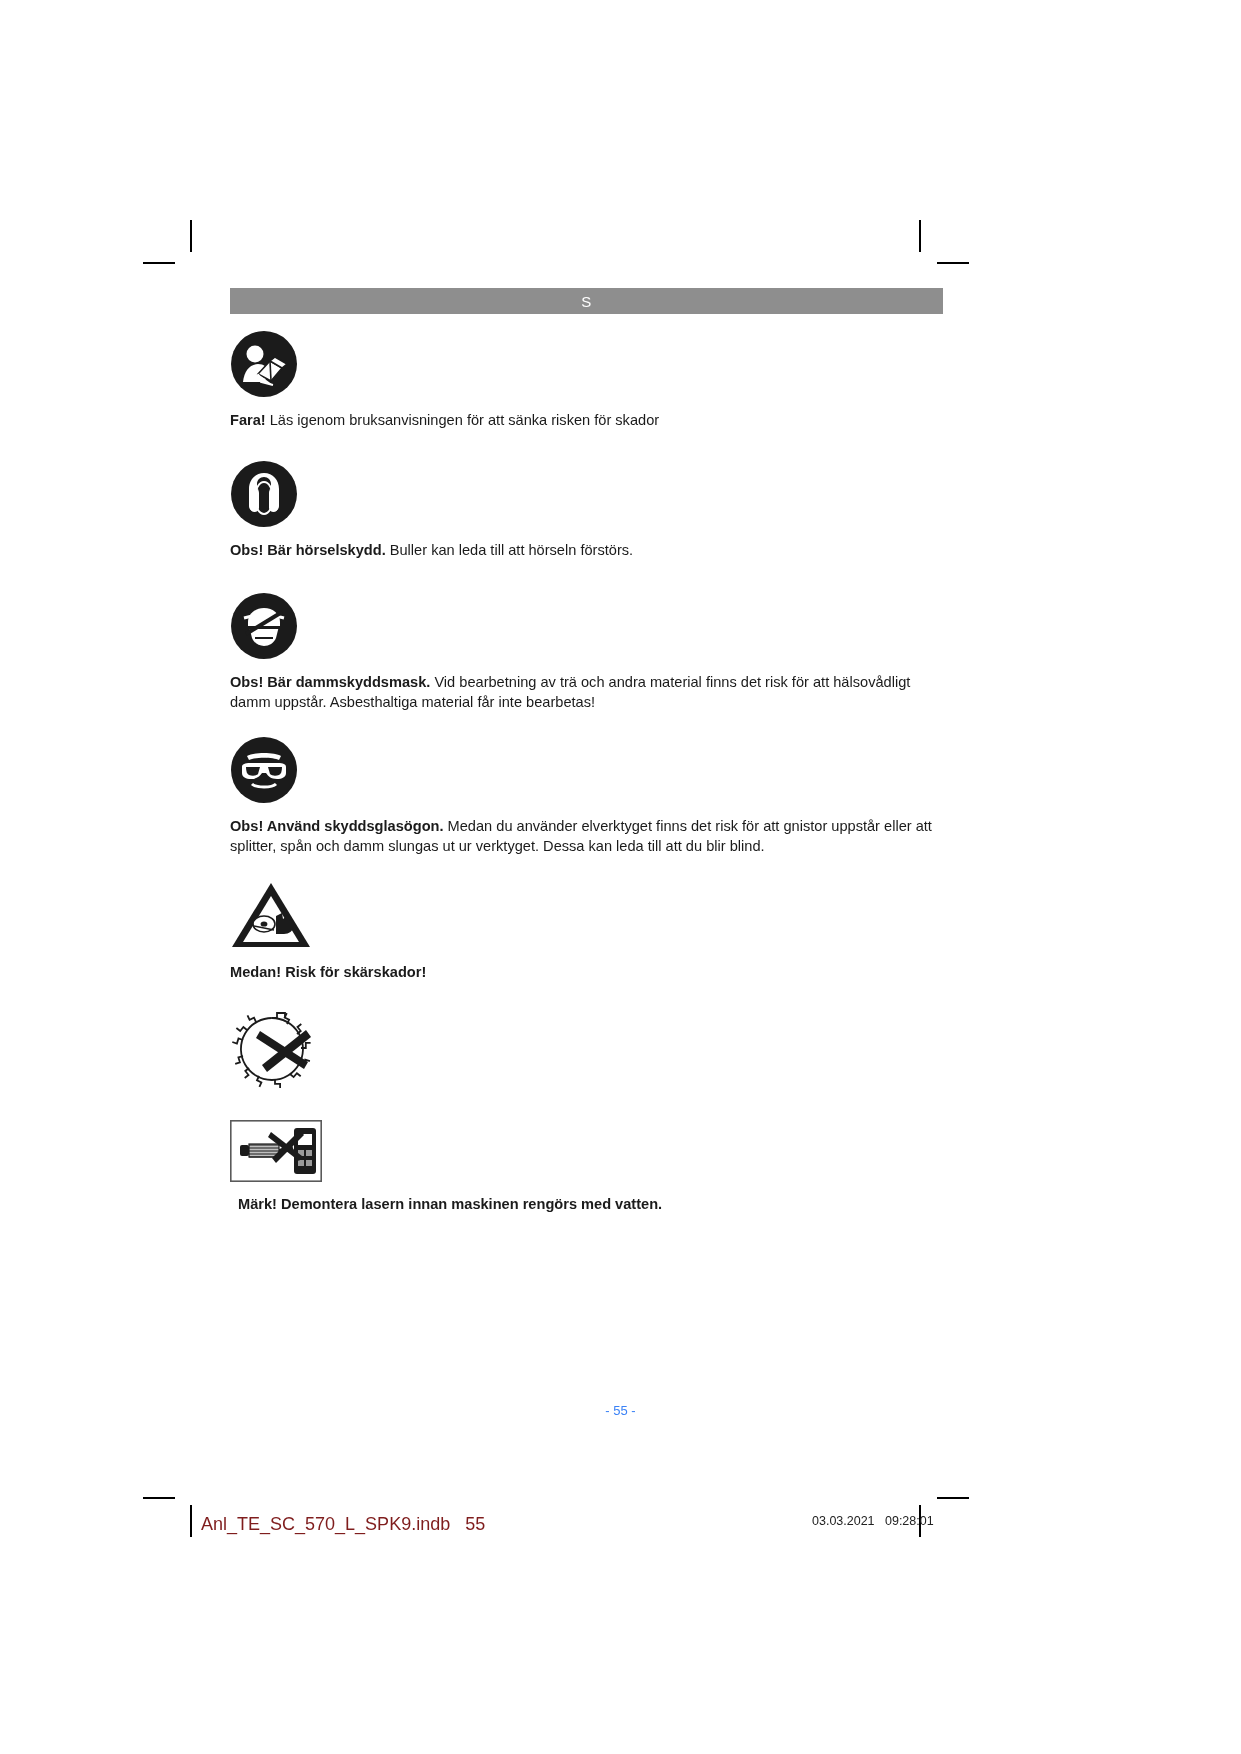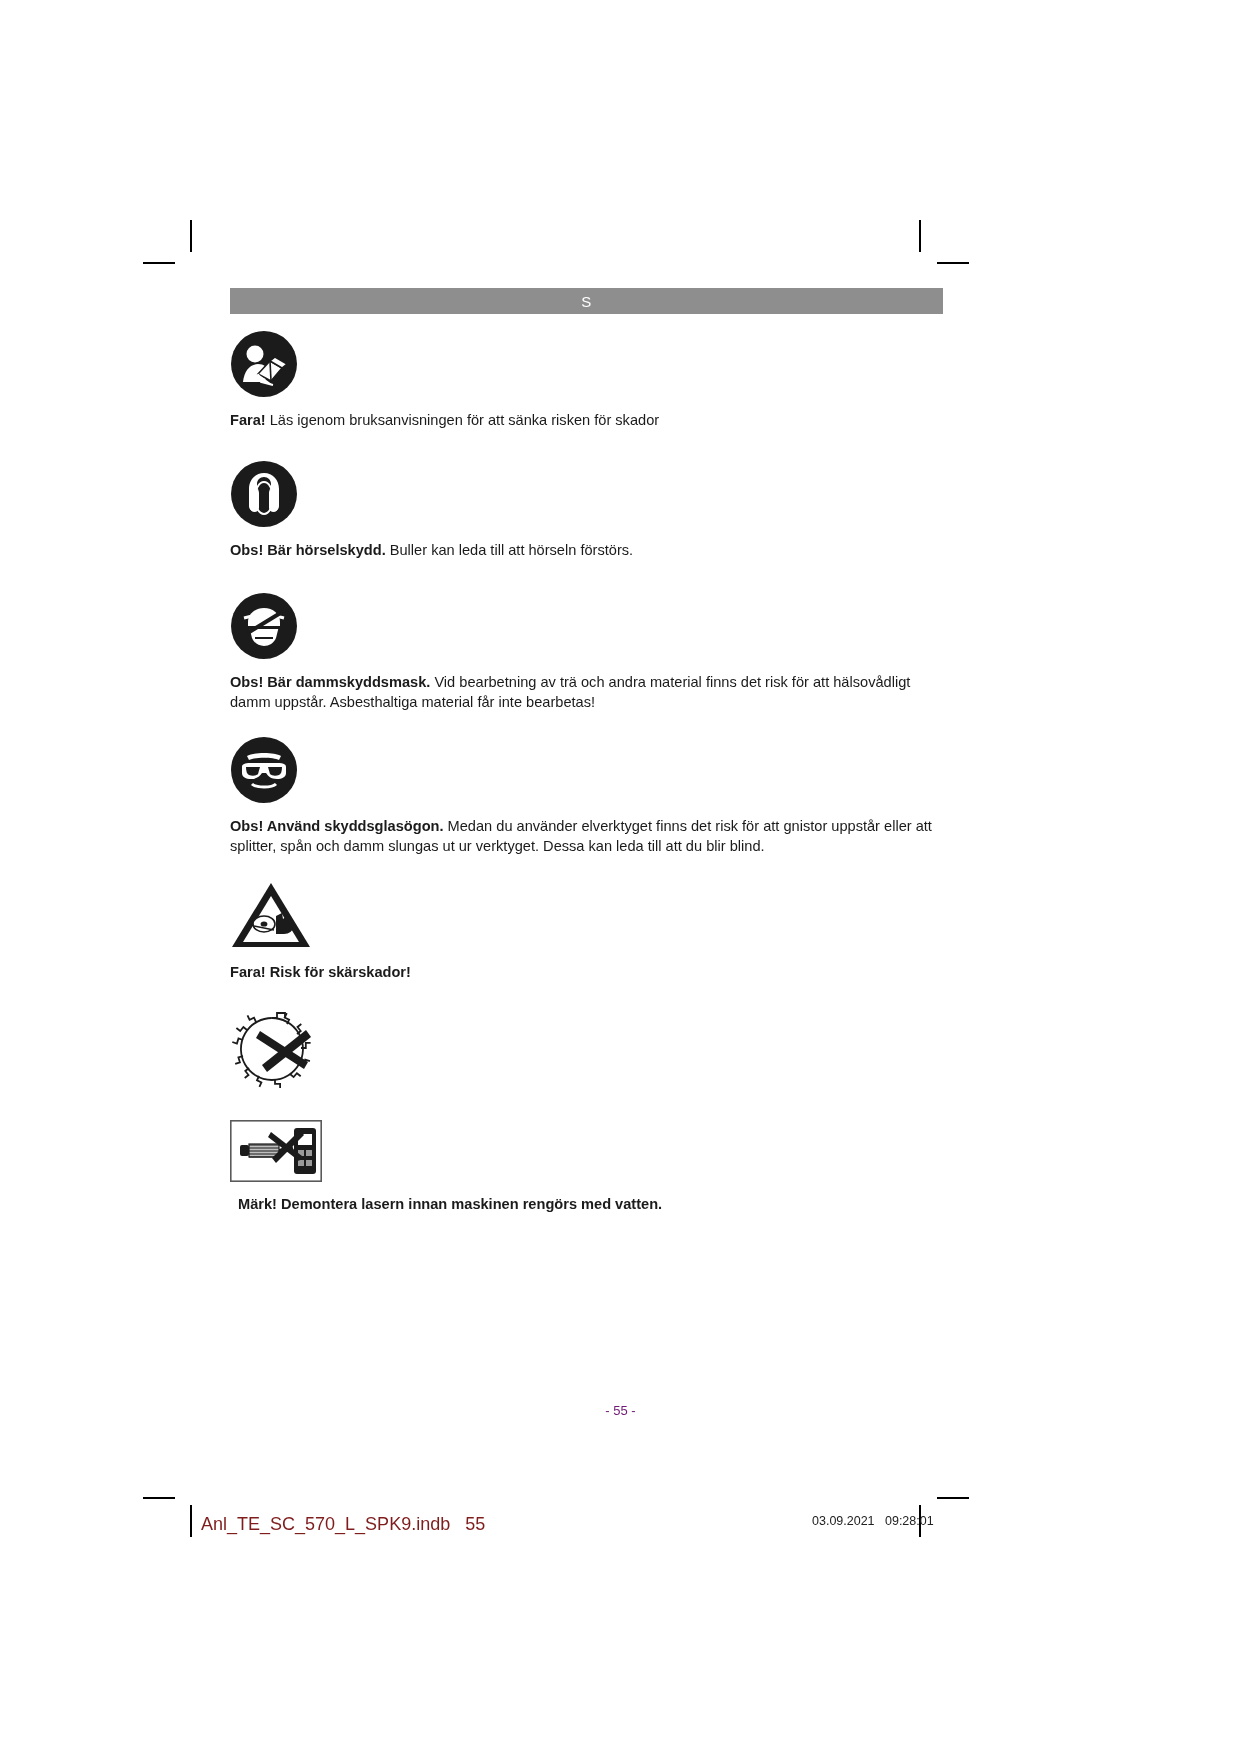--- a/index.html
+++ b/index.html
@@ -81,21 +81,21 @@
   .indent-caption { padding-left: 8px; margin-top: 7px; }
 
   
   .page-number {
     position: absolute;
     top: 1403px;
     left: 0;
     width: 1241px;
     text-align: center;
     font-size: 13px;
-    color: #701a75;
+    color: #3b82f6;
   }
   .foot-left {
     position: absolute;
     top: 1514px;
     left: 201px;
     font-size: 18px;
     color: #7f1d1d;
     white-space: pre;
   }
   .foot-right {
@@ -199,21 +199,21 @@
       <svg width="82" height="70" viewBox="0 0 82 70">
         <path d="M41 3 L80 67 L2 67 Z" fill="#1b1b1b"></path>
         <path d="M41 16 L69 62 L13 62 Z" fill="#ffffff"></path>
         <ellipse cx="34" cy="44" rx="11" ry="8" fill="#ffffff" stroke="#1b1b1b" stroke-width="1.6"></ellipse>
         <ellipse cx="34" cy="44" rx="3.4" ry="2.6" fill="#1b1b1b"></ellipse>
         <path d="M46 36 L52 33 L53 39 L58 35 L60 41 L63 39 L63 47 C63 51 59 54 54 54 L46 54 Z" fill="#1b1b1b"></path>
         <path d="M24 46 L44 50" stroke="#1b1b1b" stroke-width="1.4" fill="none"></path>
       </svg>
     </span>
     <div class="caption caption-all-bold">
-      <span>Fara! Risk för skärskador!</span>
+      <span>Medan! Risk för skärskador!</span>
     </div>
   </div>
 
   <div class="block b6">
     <span class="icon-wrap">
       <svg width="84" height="78" viewBox="0 0 84 78">
         <g fill="none" stroke="#1b1b1b" stroke-width="1.8">
           <path d="M42 8 A31 31 0 1 1 41.9 8"></path>
           <path d="M42 8 l5 0 l0 -5 l8 0 l0 5"></path>
         </g>
@@ -257,13 +257,13 @@
     </span>
     <div class="caption caption-all-bold indent-caption">
       <span>Märk! Demontera lasern innan maskinen rengörs med vatten.</span>
     </div>
   </div>
 
 </div>
 
 <div class="page-number">- 55 -</div>
 <div class="foot-left">Anl_TE_SC_570_L_SPK9.indb   55</div>
-<div class="foot-right">03.09.2021   09:28:01</div>
+<div class="foot-right">03.03.2021   09:28:01</div>
 
 </body></html>

